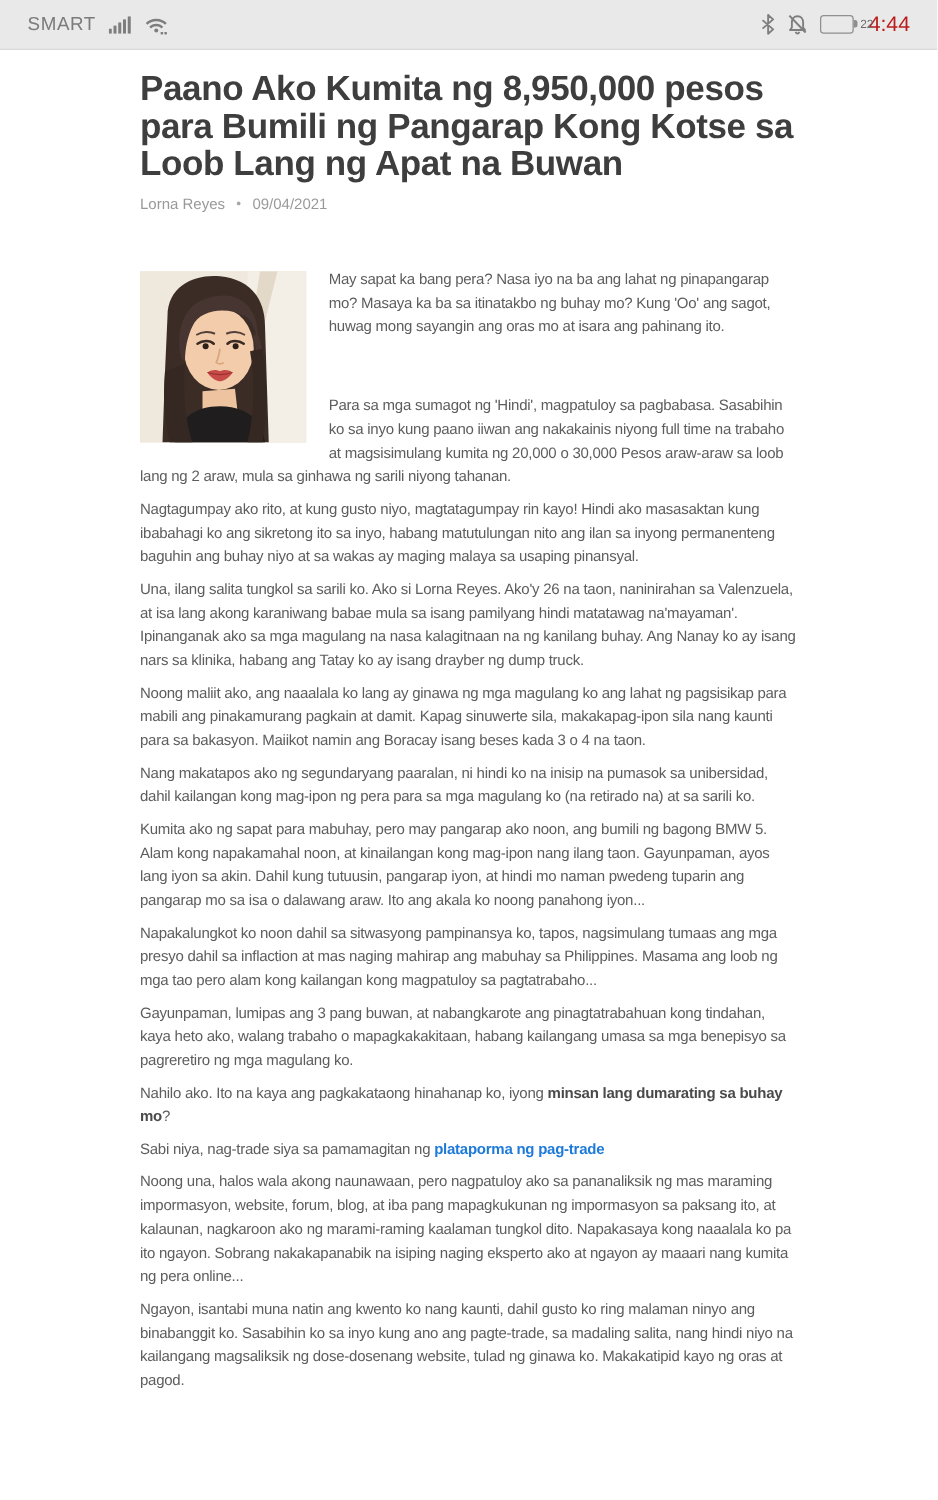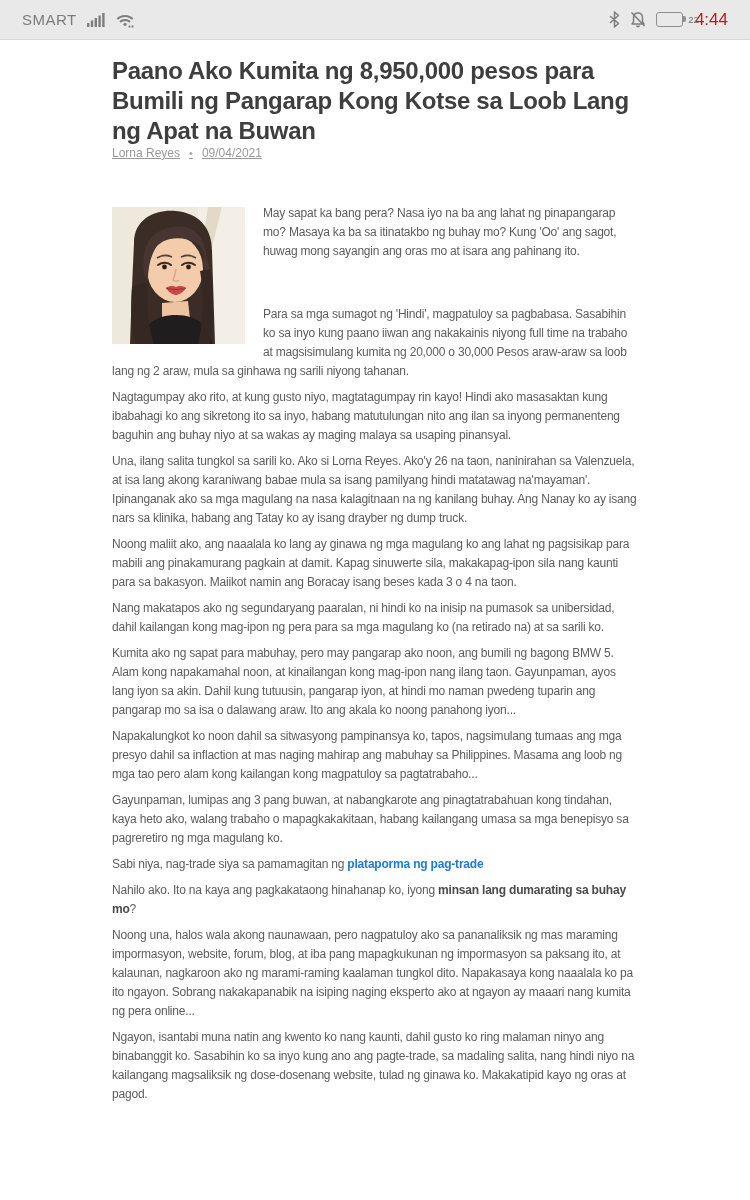--- a/index.html
+++ b/index.html
@@ -27,26 +27,26 @@
   .battery::after {
     content: ""; position: absolute; right: -4.5px; top: 3px;
     width: 3px; height: 6px; background: #8f8f8f; border-radius: 0 2px 2px 0;
   }
   .battery span { font-size: 9.5px; color: #6d6d6d; line-height: 1; margin-left: 48px; }
 
   
   .content { padding: 0 112px; }
   h1.title {
     margin: 16px 0 0 0;
-    font-size: 24px; line-height: 30px; letter-spacing: -0.3px;
+    font-size: 28px; line-height: 30px; letter-spacing: -0.3px;
     font-weight: 700; color: #3e3e3e;
   }
   .byline {
-    display: flex; align-items: center; gap: 9px;
-    font-size: 12px; color: #999999; text-decoration: underline;
+    margin-top: 10px; display: flex; align-items: center; gap: 9px;
+    font-size: 12px; color: #999999;
   }
   .byline .dot { font-size: 11px; color: #a5a5a5; }
 
   .article-body { margin-top: 15px; }
   .article-body p {
     margin: 0 0 7px 0;
     font-size: 12px; line-height: 19px; letter-spacing: -0.2px;
     color: #5d5d5d;
   }
   .article-body p.intro { line-height: 19px; margin-top: 44px; }
@@ -159,21 +159,21 @@
     <div class="clear"></div>
 
     <p>Nagtagumpay ako rito, at kung gusto niyo, magtatagumpay rin kayo! Hindi ako masasaktan kung ibabahagi ko ang sikretong ito sa inyo, habang matutulungan nito ang ilan sa inyong permanenteng baguhin ang buhay niyo at sa wakas ay maging malaya sa usaping pinansyal.</p>
     <p>Una, ilang salita tungkol sa sarili ko. Ako si Lorna Reyes. Ako'y 26 na taon, naninirahan sa Valenzuela, at isa lang akong karaniwang babae mula sa isang pamilyang hindi matatawag na'mayaman'. Ipinanganak ako sa mga magulang na nasa kalagitnaan na ng kanilang buhay. Ang Nanay ko ay isang nars sa klinika, habang ang Tatay ko ay isang drayber ng dump truck.</p>
     <p>Noong maliit ako, ang naaalala ko lang ay ginawa ng mga magulang ko ang lahat ng pagsisikap para mabili ang pinakamurang pagkain at damit. Kapag sinuwerte sila, makakapag-ipon sila nang kaunti para sa bakasyon. Maiikot namin ang Boracay isang beses kada 3 o 4 na taon.</p>
     <p>Nang makatapos ako ng segundaryang paaralan, ni hindi ko na inisip na pumasok sa unibersidad, dahil kailangan kong mag-ipon ng pera para sa mga magulang ko (na retirado na) at sa sarili ko.</p>
     <p>Kumita ako ng sapat para mabuhay, pero may pangarap ako noon, ang bumili ng bagong BMW 5. Alam kong napakamahal noon, at kinailangan kong mag-ipon nang ilang taon. Gayunpaman, ayos lang iyon sa akin. Dahil kung tutuusin, pangarap iyon, at hindi mo naman pwedeng tuparin ang pangarap mo sa isa o dalawang araw. Ito ang akala ko noong panahong iyon...</p>
     <p>Napakalungkot ko noon dahil sa sitwasyong pampinansya ko, tapos, nagsimulang tumaas ang mga presyo dahil sa inflaction at mas naging mahirap ang mabuhay sa Philippines. Masama ang loob ng mga tao pero alam kong kailangan kong magpatuloy sa pagtatrabaho...</p>
     <p>Gayunpaman, lumipas ang 3 pang buwan, at nabangkarote ang pinagtatrabahuan kong tindahan, kaya heto ako, walang trabaho o mapagkakakitaan, habang kailangang umasa sa mga benepisyo sa pagreretiro ng mga magulang ko.</p>
 
+    <p><span>Nahilo ako. Ito na kaya ang pagkakataong hinahanap ko, iyong </span><strong>minsan lang dumarating sa buhay mo</strong><span>?</span></p>
+
     <p><span>Sabi niya, nag-trade siya sa pamamagitan ng </span><a class="inline-link">plataporma ng pag-trade</a></p>
-
-    <p><span>Nahilo ako. Ito na kaya ang pagkakataong hinahanap ko, iyong </span><strong>minsan lang dumarating sa buhay mo</strong><span>?</span></p>
 
     <p>Noong una, halos wala akong naunawaan, pero nagpatuloy ako sa pananaliksik ng mas maraming impormasyon, website, forum, blog, at iba pang mapagkukunan ng impormasyon sa paksang ito, at kalaunan, nagkaroon ako ng marami-raming kaalaman tungkol dito. Napakasaya kong naaalala ko pa ito ngayon. Sobrang nakakapanabik na isiping naging eksperto ako at ngayon ay maaari nang kumita ng pera online...</p>
     <p>Ngayon, isantabi muna natin ang kwento ko nang kaunti, dahil gusto ko ring malaman ninyo ang binabanggit ko. Sasabihin ko sa inyo kung ano ang pagte-trade, sa madaling salita, nang hindi niyo na kailangang magsaliksik ng dose-dosenang website, tulad ng ginawa ko. Makakatipid kayo ng oras at pagod.</p>
 
   </div>
 </div>
 
 </body></html>

